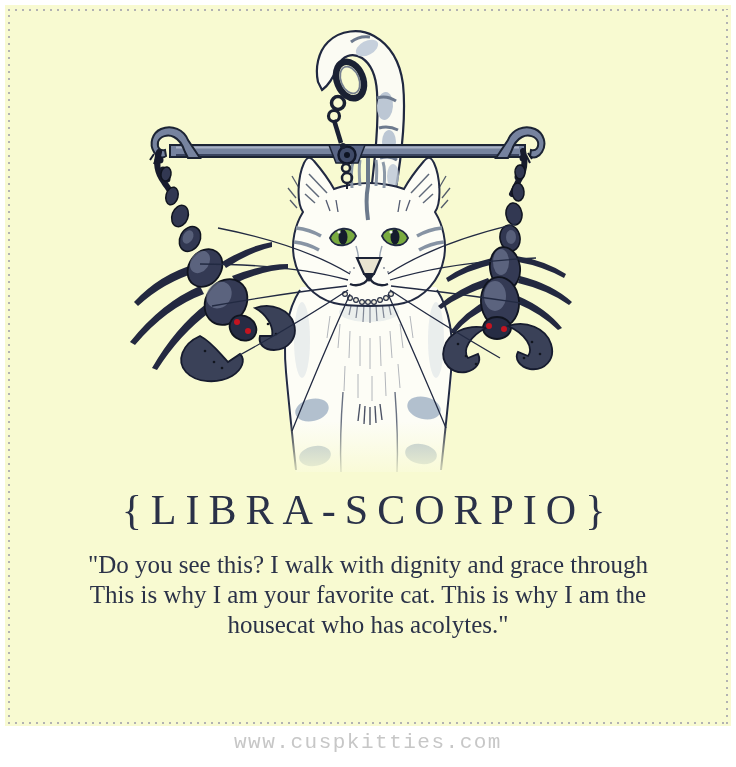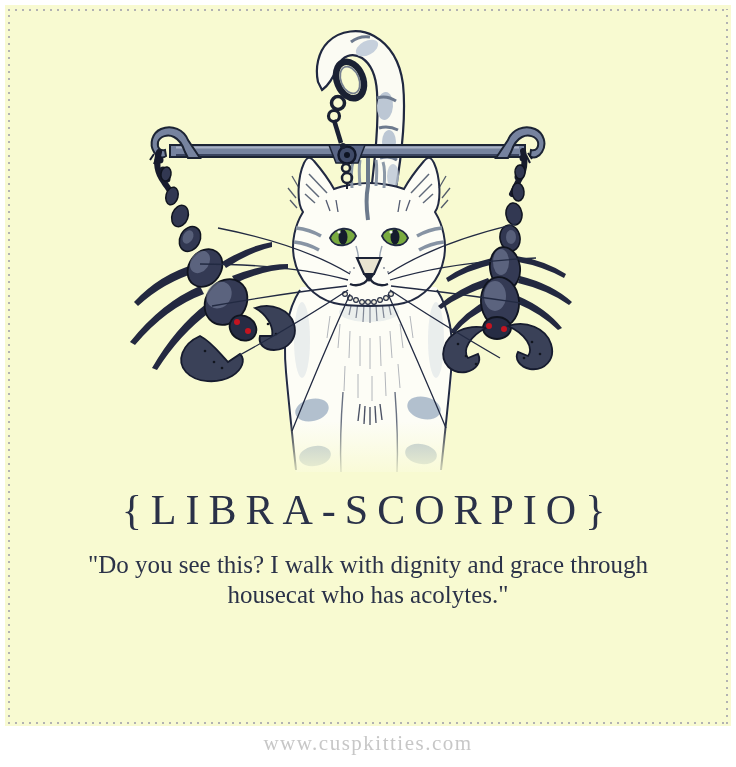--- a/index.html
+++ b/index.html
@@ -14,21 +14,21 @@
       repeating-linear-gradient(0deg,#b2b2b2 0 2px,transparent 2px 7px);
     background-size:100% 2px,100% 2px,2px 100%,2px 100%;
     background-position:0 0,0 100%,0 0,100% 0;
     background-repeat:no-repeat;}
   .illustration{position:absolute;left:0;top:6px;width:736px;height:478px;}
   .title{position:absolute;left:0;top:486px;width:736px;margin:0;text-align:center;
          font-size:42px;font-weight:400;letter-spacing:9px;color:#2a3148;}
   .quote{position:absolute;left:0;top:550px;width:736px;text-align:center;
          font-size:25px;line-height:30px;color:#2b3248;}
   .footer{position:absolute;left:0;top:731px;width:736px;text-align:center;
-          font-family:Liberation Serif, serif;font-size:21px;
+          font-family:Liberation Mono, monospace;font-size:21px;
           letter-spacing:1.5px;color:#c7c7c7;}
 </style>
 </head>
 <body>
 
 <div class="page">
   <div class="card"></div>
   <div class="dots"></div>
 
   <svg class="illustration" viewBox="0 0 736 478" aria-hidden="true">
@@ -308,17 +308,18 @@
       <path d="M391,280 Q446,286 528,298"></path>
       <path d="M390,284 Q438,316 500,352"></path>
       <path d="M388,288 Q420,360 446,422"></path>
     </g>
   </svg>
 
   <h1 class="title">{LIBRA-SCORPIO}</h1>
 
   <div class="quote">
     <div>"Do you see this? I walk with dignity and grace through</div>
+    <div>This is why I am your favorite cat. This is why I am the</div>
     <div>housecat who has acolytes."</div>
   </div>
 
   <div class="footer">www.cuspkitties.com</div>
 </div>
 
 </body></html>

